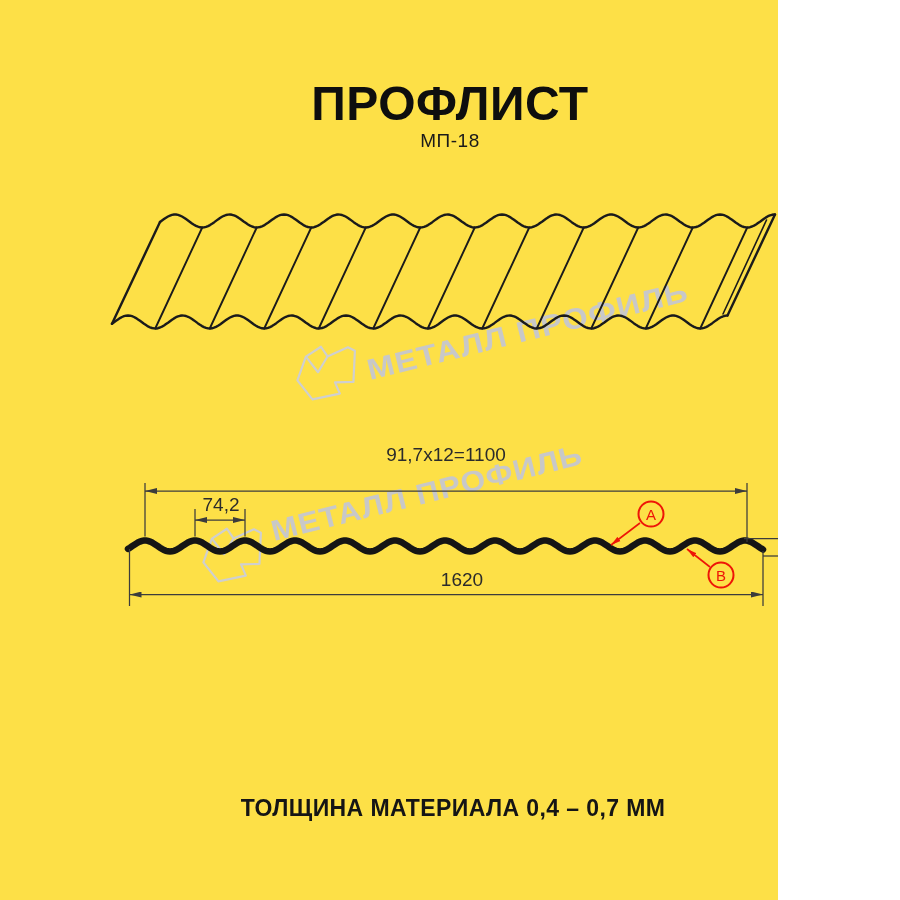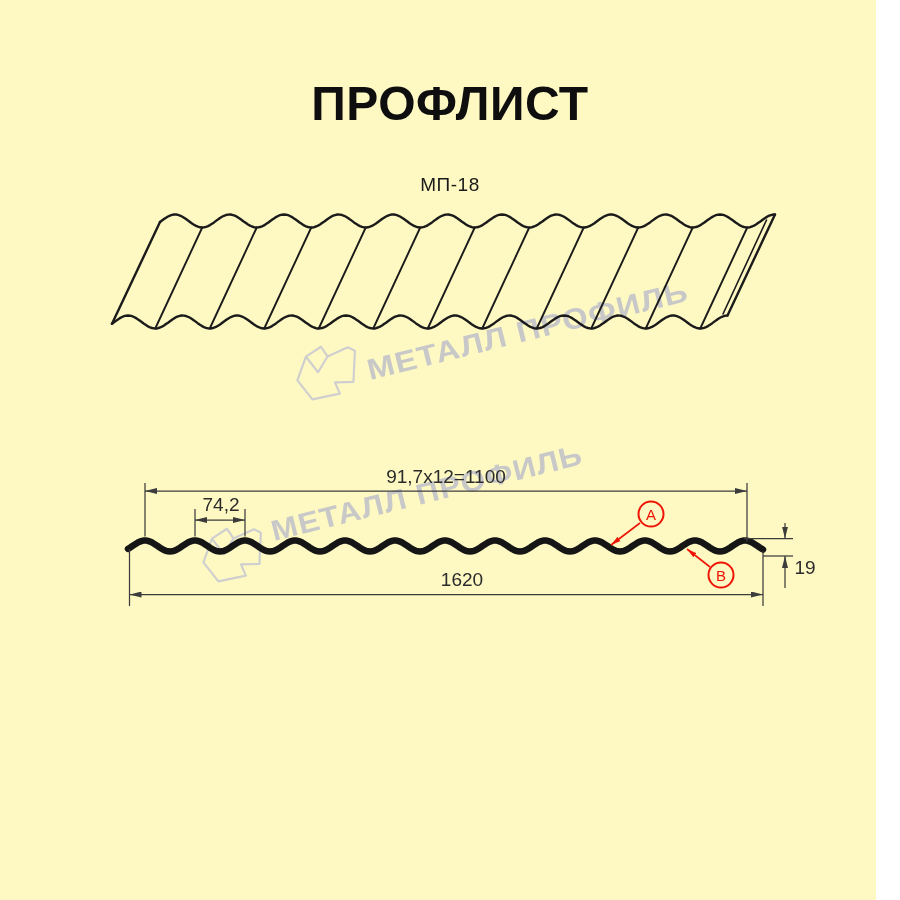--- a/index.html
+++ b/index.html
@@ -1,21 +1,21 @@
 <!DOCTYPE html>
 <html><head>
 <meta charset="utf-8">
 <style>
   html,body{margin:0;padding:0;background:#fff;}
-  #canvas{position:relative;width:876px;height:900px;background:#fef9c3;overflow:hidden;
+  #canvas{position:relative;width:778px;height:900px;background:#fde047;overflow:hidden;
           font-family:"Liberation Sans", sans-serif;}
   #drawing{position:absolute;left:0;top:0;}
   .abs{position:absolute;transform:translate(-50%,-50%);white-space:nowrap;}
   .title{font-size:48px;font-weight:800;letter-spacing:.5px;color:#0e0e0e;}
-  .subtitle{font-size:19px;font-weight:500;letter-spacing:.5px;color:#1a1a1a;margin-top:44px;}
+  .subtitle{font-size:19px;font-weight:500;letter-spacing:.5px;color:#1a1a1a;}
   .dim{font-size:19px;color:#2b2b2b;}
   .footer{font-size:23px;font-weight:600;letter-spacing:.4px;color:#151515;}
   .ref-circle{position:absolute;width:27px;height:27px;border:2.6px solid #ee1507;border-radius:50%;
               box-sizing:border-box;display:flex;align-items:center;justify-content:center;
               transform:translate(-50%,-50%);font-size:15px;color:#ee1507;background:transparent;}
   .wm-text{font-weight:bold;fill:#c8c8c8;letter-spacing:1px;}
 </style>
 </head>
 <body>
 
@@ -91,25 +91,26 @@
 
     <g stroke="#ee1507" stroke-width="1.6" fill="none">
       <line x1="640" y1="523" x2="611" y2="545" marker-end="url(#m-red)"></line>
       <line x1="710" y1="567" x2="687" y2="549" marker-end="url(#m-red)"></line>
     </g>
   </svg>
 
   <div class="abs title" style="left:450px;top:103px;">ПРОФЛИСТ</div>
   <div class="abs subtitle" style="left:450px;top:141px;">МП-18</div>
 
-  <div class="abs dim" style="left:446px;top:477px;">91,7x12=1100</div>
+  <div class="abs dim" style="left:446px;top:455px;">91,7x12=1100</div>
   <div class="abs dim" style="left:221px;top:505px;">74,2</div>
   <div class="abs dim" style="left:462px;top:580px;">1620</div>
   <div class="abs dim" style="left:805px;top:568px;">19</div>
 
   <div class="ref-circle" style="left:651px;top:514px;">
     <span>A</span>
   </div>
   <div class="ref-circle" style="left:721px;top:575px;">
     <span>B</span>
   </div>
 
+  <div class="abs footer" style="left:453px;top:808px;">ТОЛЩИНА МАТЕРИАЛА 0,4 – 0,7 ММ</div>
 </div>
 
 </body></html>

